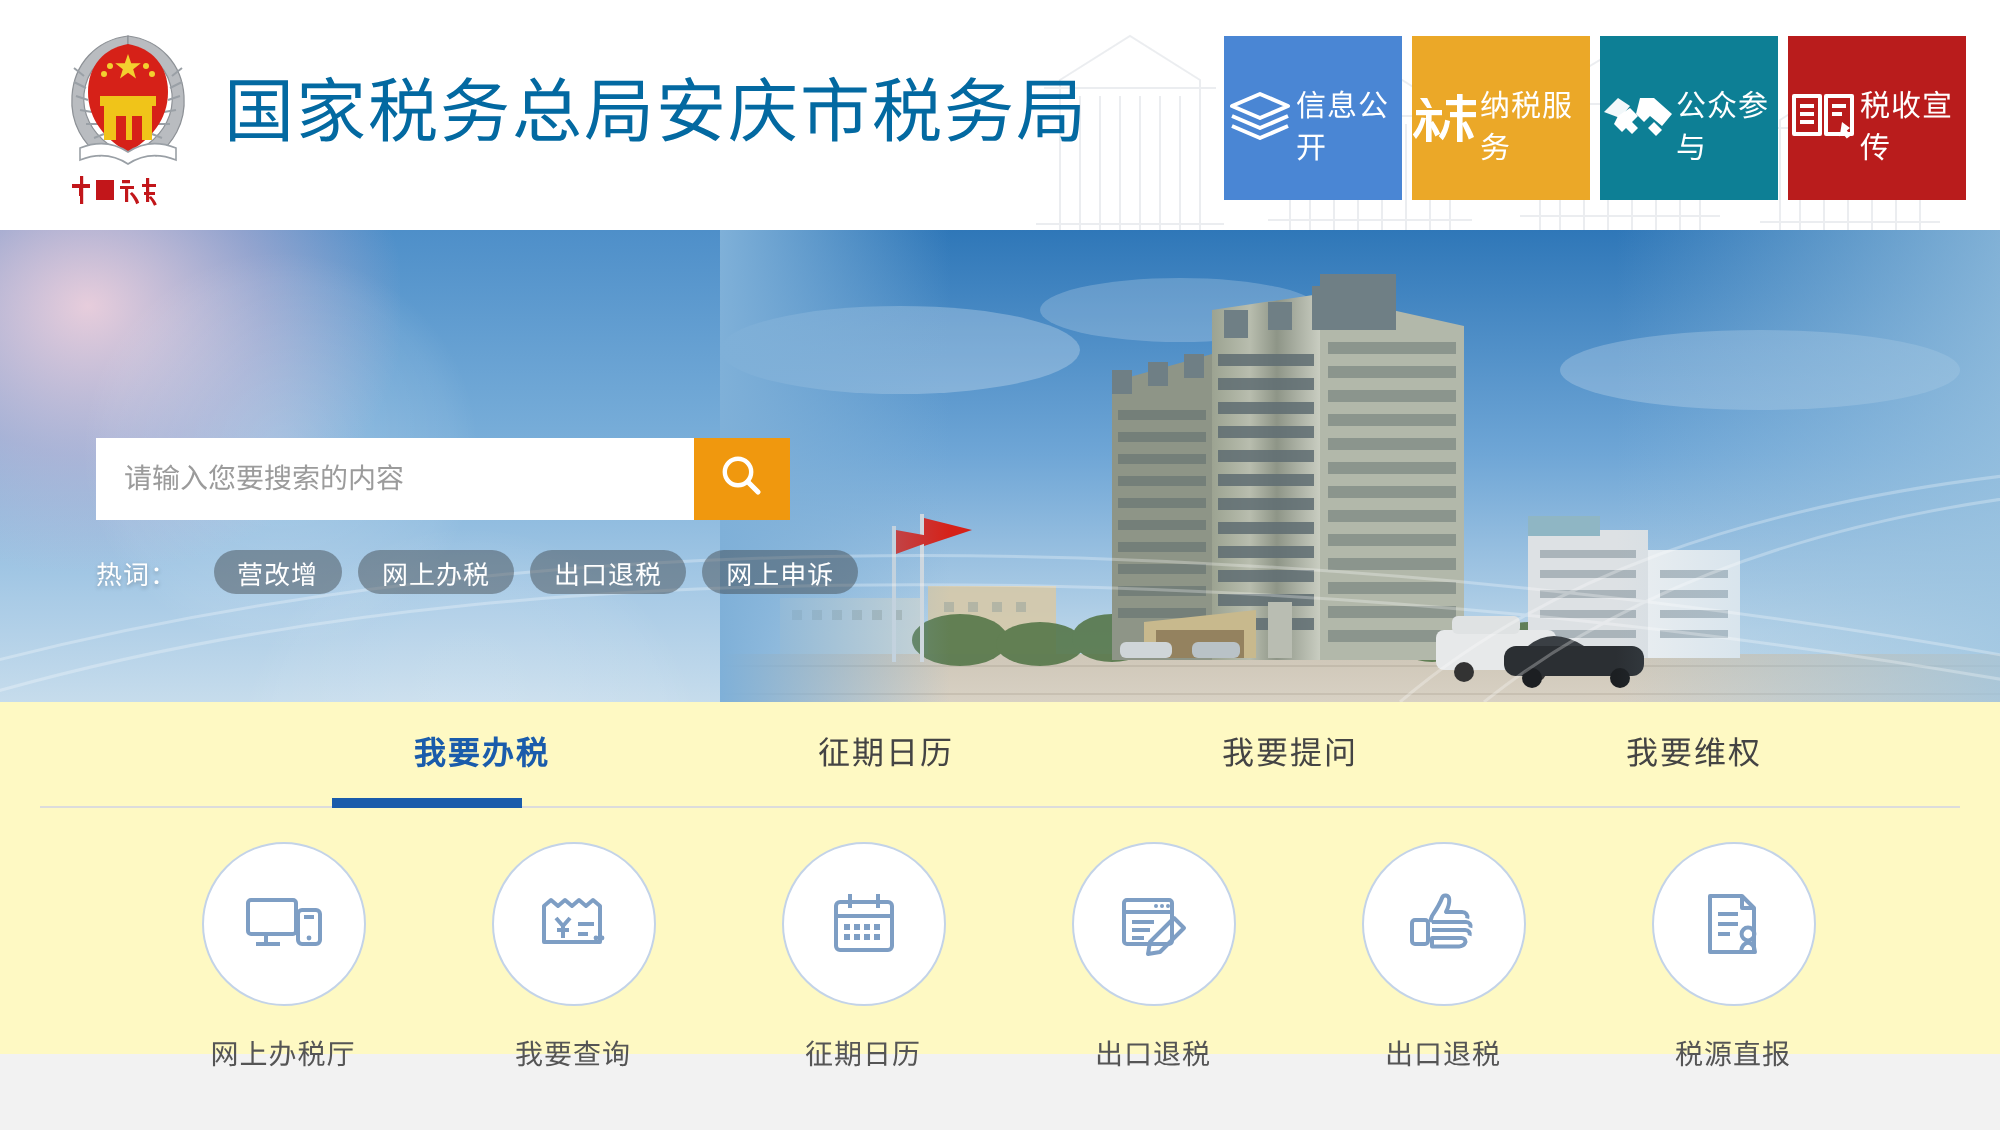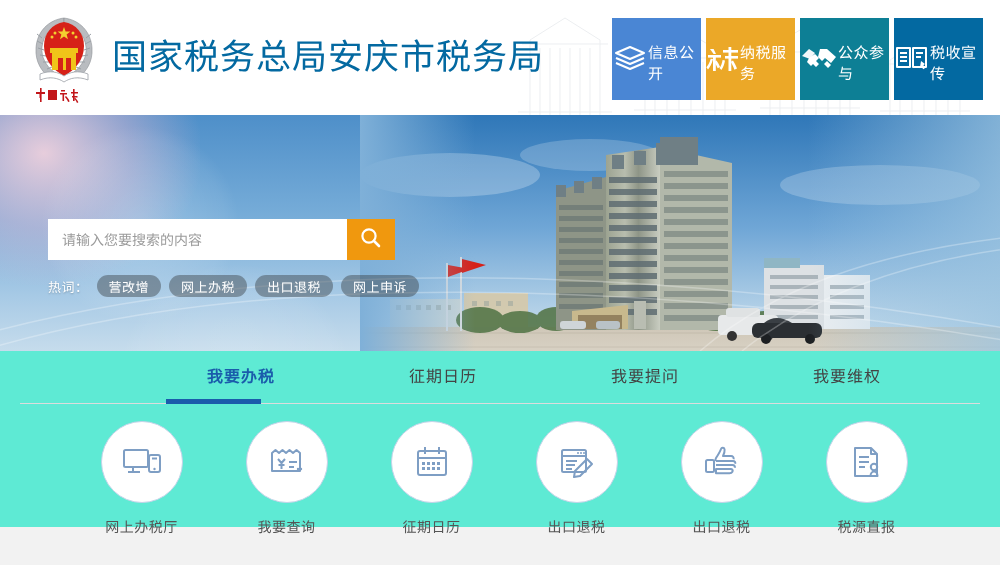--- a/index.html
+++ b/index.html
@@ -79,34 +79,34 @@
     padding:0 14px; font-size:14px; color:#333;
     font-family:"DejaVu Sans","Liberation Sans",sans-serif;
   }
   .search-input::placeholder { color:#9b9b9b; }
   .search-btn {
     width:48px; height:41px; border:0; cursor:pointer;
     background:#f0980e; display:flex; align-items:center; justify-content:center;
   }
   .hotwords { margin-top:15px; display:flex; align-items:center; gap:8px; }
   .hotwords-label {
-    font-size:13px; color:#ffffff; margin-right:0; letter-spacing:.5px;
+    font-size:13px; color:#ffffff; margin-right:10px; letter-spacing:.5px;
     text-shadow:0 1px 2px rgba(0,0,0,.25);
     font-family:"DejaVu Sans","Liberation Sans",sans-serif;
   }
   .hotword {
     display:inline-flex; align-items:center; justify-content:center;
     height:22px; padding:0 12px; border-radius:11px;
     background:rgba(60,66,72,.45); color:#fff; font-size:13px;
     cursor:pointer; letter-spacing:.5px; white-space:nowrap;
     font-family:"DejaVu Sans","Liberation Sans",sans-serif;
   }
 
   
-  .services { position:relative; width:1000px; height:176px; background:#5eead4; }
+  .services { position:relative; width:1000px; height:176px; background:#fef9c3; }
   .tabs {
     position:relative; display:flex; padding-top:12px;
     padding-left:140px; gap:0;
   }
   .tab {
     width:202px; text-align:center; font-size:16px; color:#444;
     cursor:pointer; padding-bottom:14px; position:relative;
     letter-spacing:1px;
     font-family:"DejaVu Sans","Liberation Sans",sans-serif;
   }
@@ -241,21 +241,21 @@
             <path d="M2 12 L9 5 l6 4 -5 6 z" opacity=".95"></path>
             <path d="M20 5 l7 0 9 8 -5 6 -6 -5 -3 3 -4 -4 z"></path>
             <path d="M9 14 l6 -4 4 4 -3 3 3 3 -3 3 -3 -3 -2 2 -4 -4 z"></path>
             <path d="M24 20 l4 4 3 -3 -4 -4 z"></path>
           </g>
         </svg>
       </span>
       <span class="tile-label">公众参与</span>
     </a>
 
-    <a class="nav-tile" style="background:#0369a1">
+    <a class="nav-tile" style="background:#b91c1c">
       <span class="tile-icon">
         <svg width="36" height="30" viewBox="0 0 36 30" aria-hidden="true">
           <g fill="none" stroke="#ffffff" stroke-width="2" stroke-linejoin="round">
             <rect x="3" y="4" width="13" height="19"></rect>
             <rect x="19" y="4" width="13" height="19"></rect>
             <path d="M6 9 h7 M6 13 h7 M6 17 h7 M22 9 h7 M22 13 h5"></path>
           </g>
           <path d="M27 17 l4 3 -1.6 1.3 2 2.4 -2 1.6 -2-2.4 -1.6 1.3 z" fill="#ffffff"></path>
         </svg>
       </span>

